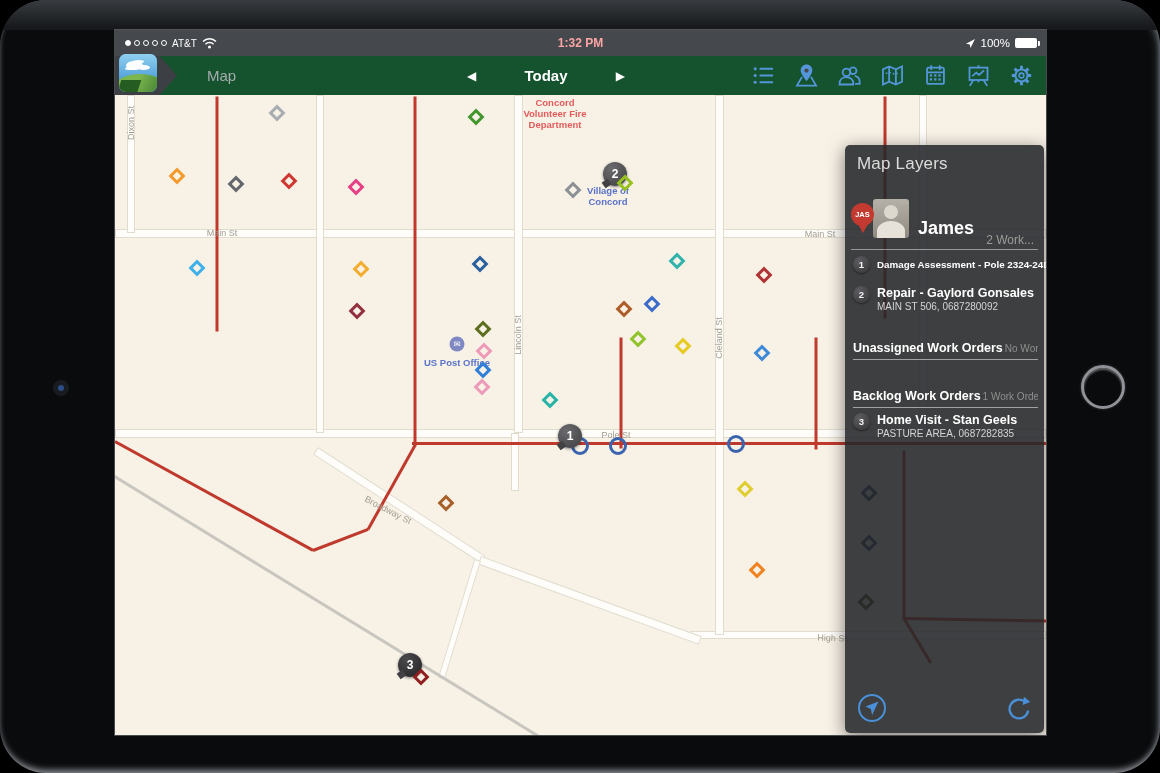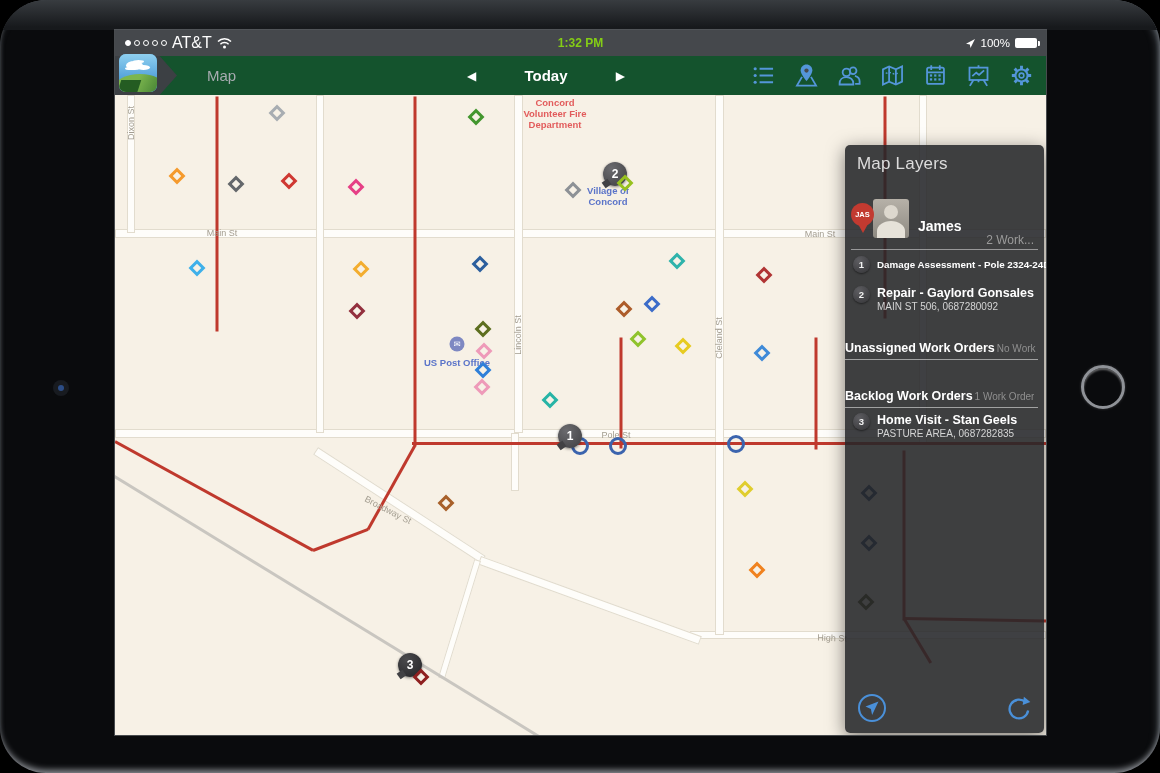--- a/index.html
+++ b/index.html
@@ -12,22 +12,22 @@
   .camera{position:absolute;left:53px;top:380px;width:16px;height:16px;border-radius:50%;background:#181b20;}
   .camera::after{content:'';position:absolute;left:5px;top:5px;width:6px;height:6px;border-radius:50%;background:#2c4d86;}
   
   .screen{position:absolute;left:115px;top:30px;width:931px;height:705px;background:#f7f1e6;overflow:hidden;outline:1px solid rgba(190,195,200,.35);}
   
   .statusbar{position:absolute;left:0;top:0;width:100%;height:26px;background:#45484c;color:#fff;}
   .sb-left{position:absolute;left:10px;top:0;height:26px;display:flex;align-items:center;gap:5px;}
   .sig{display:flex;gap:3px;align-items:center;}
   .sig i{width:6px;height:6px;border-radius:50%;border:1px solid #fff;display:block;}
   .sig i.f{background:#fff;}
-  .sb-carrier{font-size:16px;color:#fdfdfd;}
-  .sb-time{position:absolute;left:0;right:0;top:0;line-height:26px;text-align:center;font-size:12px;font-weight:bold;color:#84cc16;}
+  .sb-carrier{font-size:10px;color:#fdfdfd;}
+  .sb-time{position:absolute;left:0;right:0;top:0;line-height:26px;text-align:center;font-size:12px;font-weight:bold;color:#fca5a5;}
   .sb-right{position:absolute;right:9px;top:0;height:26px;display:flex;align-items:center;gap:5px;font-size:11.5px;}
   .batt{width:22px;height:10px;border-radius:2px;background:#fff;position:relative;}
   .batt::after{content:'';position:absolute;right:-3px;top:2.5px;width:2px;height:5px;background:#fff;border-radius:0 1px 1px 0;}
   
   .toolbar{position:absolute;left:0;top:26px;width:100%;height:39px;background:#14532d;}
   .chev-plate{position:absolute;left:0;top:0;width:62px;height:39px;background:#3c4044;clip-path:polygon(0 0,72% 0,100% 50%,72% 100%,0 100%);}
   .app-logo{position:absolute;left:4px;top:-2px;width:38px;height:38px;border-radius:7px;overflow:hidden;background:#5aa7dd;z-index:2;}
   .app-logo .sky{position:absolute;inset:0;background:linear-gradient(180deg,#8fd0f0,#4f9ed8 70%);}
   .app-logo .cloud{position:absolute;left:7px;top:7px;width:17px;height:9px;background:#fff;border-radius:50%;box-shadow:9px 2px 0 -2px #fff,-4px 3px 0 -3px #fff,4px -4px 0 -3px #fff;}
   .app-logo .hill{position:absolute;left:-4px;bottom:-8px;width:50px;height:26px;background:linear-gradient(120deg,#7cbб4e,#7cb64e 40%,#2f6e2a);border-radius:50% 50% 0 0;background:linear-gradient(120deg,#7cb64e 40%,#2f6e2a);}
@@ -53,29 +53,29 @@
   .bdg::after{content:'';position:absolute;left:0px;bottom:-1px;width:7px;height:7px;background:#414144;transform:rotate(55deg);z-index:-1;}
   .bdg.dark{background:radial-gradient(circle at 35% 28%,#4a4a4d,#232326);}
   
   .panel{position:absolute;left:730px;top:109px;width:199px;height:588px;background:rgba(36,38,41,.88);border-radius:5px;box-shadow:0 4px 18px rgba(0,0,0,.5);z-index:10;color:#eee;margin-top:6px;}
   .panel-title{position:absolute;left:12px;top:9px;font-size:17px;font-weight:400;color:#dcdcdc;letter-spacing:.2px;}
   .jas-pin{position:absolute;left:6px;top:58px;width:23px;height:23px;border-radius:50%;background:#c23a30;color:#fff;font-size:7.5px;font-weight:bold;line-height:23px;text-align:center;z-index:3;}
   .jas-pin::after{content:'';position:absolute;left:7px;bottom:-7px;border-left:5px solid transparent;border-right:5px solid transparent;border-top:9px solid #c23a30;}
   .avatar{position:absolute;left:28px;top:54px;width:36px;height:39px;border-radius:3px;background:linear-gradient(180deg,#b6b1a8,#8e8a82);overflow:hidden;z-index:2;}
   .avatar::before{content:'';position:absolute;left:11px;top:6px;width:14px;height:14px;border-radius:50%;background:#ddd8ce;}
   .avatar::after{content:'';position:absolute;left:4px;top:22px;width:28px;height:20px;border-radius:50% 50% 0 0;background:#e6e2d9;}
-  .user-name{position:absolute;left:73px;top:73px;font-size:14px;font-weight:bold;color:#fff;}
+  .user-name{position:absolute;left:73px;top:73px;font-size:18px;font-weight:bold;color:#fff;}
   .user-count{position:absolute;right:10px;top:88px;font-size:12px;color:#9b9b9b;}
   .pdiv{position:absolute;left:6px;right:6px;border-top:1px solid rgba(225,225,225,.55);}
   .wo-row{position:absolute;left:8px;right:4px;display:flex;gap:7px;align-items:flex-start;}
   .pbdg{flex:none;width:17px;height:17px;border-radius:50%;background:radial-gradient(circle at 35% 28%,#5d5d61,#343437);color:#f2f2f2;font-size:9.5px;font-weight:bold;line-height:17px;text-align:center;box-shadow:0 1px 2px rgba(0,0,0,.5);}
   .wo-t1{font-size:9.8px;font-weight:bold;color:#fff;white-space:nowrap;padding-top:3px;}
   .wo-t2{font-size:12.5px;font-weight:bold;color:#fff;line-height:1.15;}
   .wo-sub{font-size:10px;color:#d4d4d4;margin-top:1px;}
-  .psec{position:absolute;left:0;right:6px;display:flex;align-items:baseline;border-bottom:1px solid rgba(215,215,215,.65);padding-bottom:4px;}
+  .psec{position:absolute;left:8px;right:6px;display:flex;align-items:baseline;border-bottom:1px solid rgba(215,215,215,.65);padding-bottom:4px;}
   .psec .st{font-size:12.5px;font-weight:bold;color:#fff;white-space:nowrap;}
   .psec .sm{font-size:10px;color:#8f8f8f;white-space:nowrap;overflow:hidden;margin-left:2px;}
   .panel-footer-text{position:absolute;left:0;right:0;bottom:46px;text-align:center;font-size:11px;color:#8f8f8f;}
   .pf-icon{position:absolute;bottom:10px;}
   .pf-icon.left{left:12px;} .pf-icon.right{right:12px;}
 </style>
 </head>
 <body>
 
 <div class="device">

